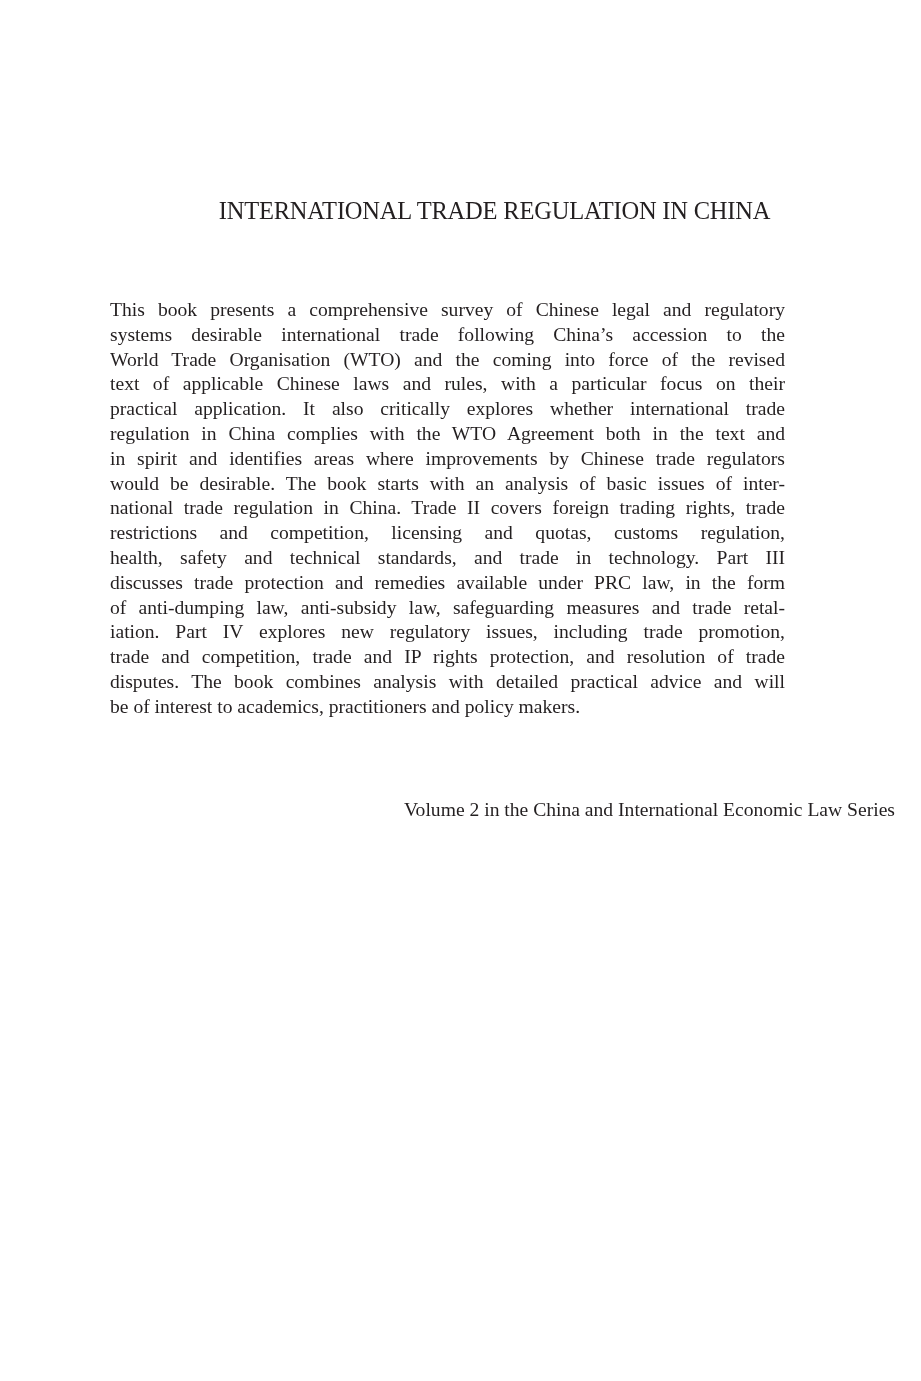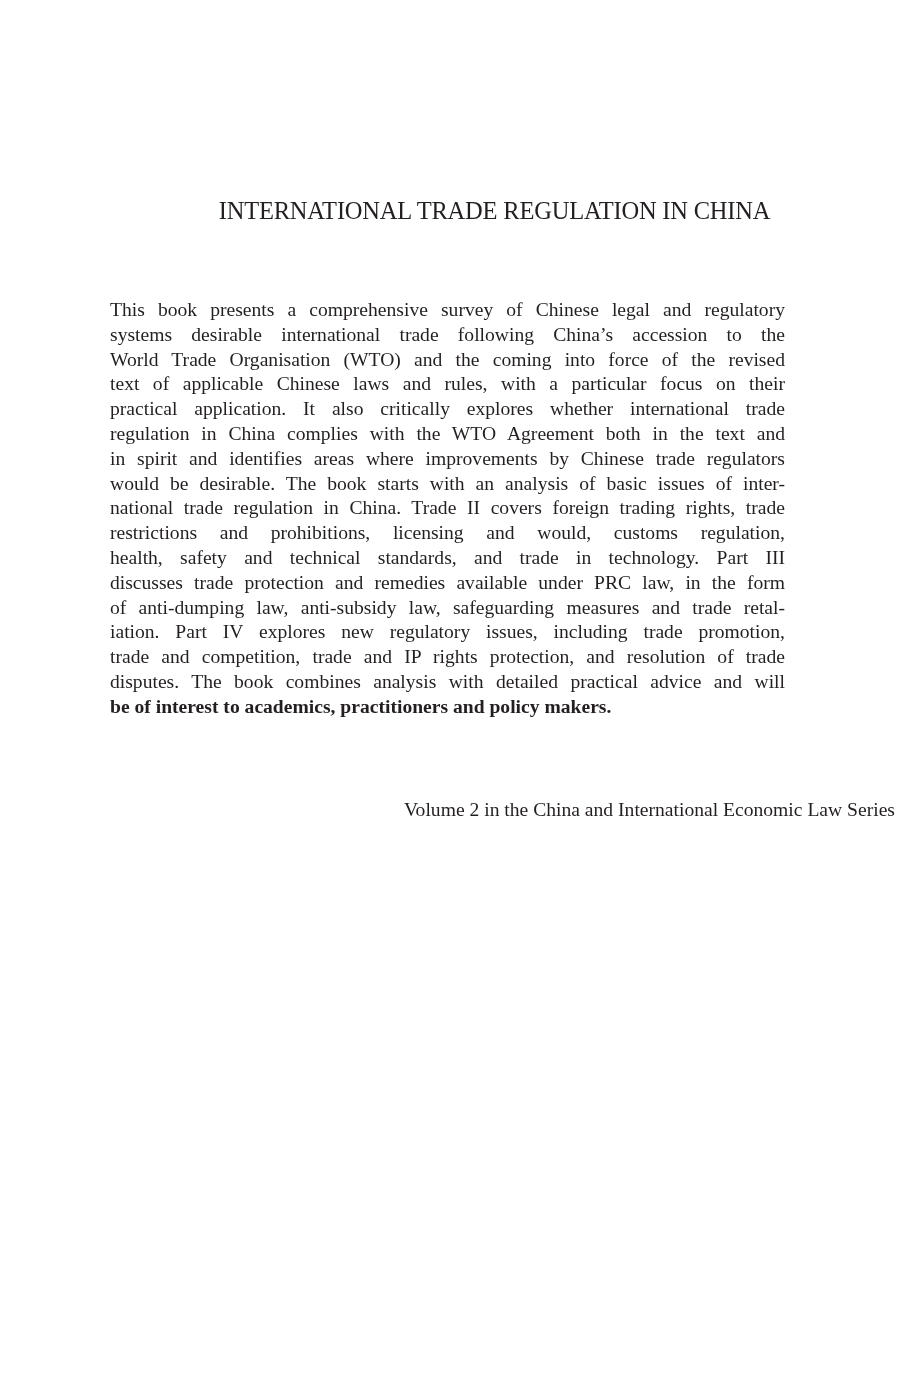--- a/index.html
+++ b/index.html
@@ -40,21 +40,20 @@
       hyphens: manual;
     }
     .blurb .line {
       display: block;
       text-align: justify;
       text-align-last: justify;
       white-space: nowrap;
     }
     .blurb .line.last {
       text-align-last: left;
-      font-weight: bold;
     }
     .series-note {
       position: absolute;
       top: 797px;
       left: 0;
       width: 895px;
       text-align: right;
       font-size: 19.6px;
       line-height: 26px;
       margin: 0;
@@ -68,21 +67,21 @@
 <div class="blurb">
   <span class="line">This book presents a comprehensive survey of Chinese legal and regulatory</span>
   <span class="line">systems desirable international trade following China’s accession to the</span>
   <span class="line">World Trade Organisation (WTO) and the coming into force of the revised</span>
   <span class="line">text of applicable Chinese laws and rules, with a particular focus on their</span>
   <span class="line">practical application. It also critically explores whether international trade</span>
   <span class="line">regulation in China complies with the WTO Agreement both in the text and</span>
   <span class="line">in spirit and identifies areas where improvements by Chinese trade regulators</span>
   <span class="line">would be desirable. The book starts with an analysis of basic issues of inter-</span>
   <span class="line">national trade regulation in China. Trade II covers foreign trading rights, trade</span>
-  <span class="line">restrictions and prohibitions, licensing and would, customs regulation,</span>
+  <span class="line">restrictions and competition, licensing and quotas, customs regulation,</span>
   <span class="line">health, safety and technical standards, and trade in technology. Part III</span>
   <span class="line">discusses trade protection and remedies available under PRC law, in the form</span>
   <span class="line">of anti-dumping law, anti-subsidy law, safeguarding measures and trade retal-</span>
   <span class="line">iation. Part IV explores new regulatory issues, including trade promotion,</span>
   <span class="line">trade and competition, trade and IP rights protection, and resolution of trade</span>
   <span class="line">disputes. The book combines analysis with detailed practical advice and will</span>
   <span class="line last">be of interest to academics, practitioners and policy makers.</span>
 </div>
 
 <p class="series-note">Volume 2 in the China and International Economic Law Series</p>

